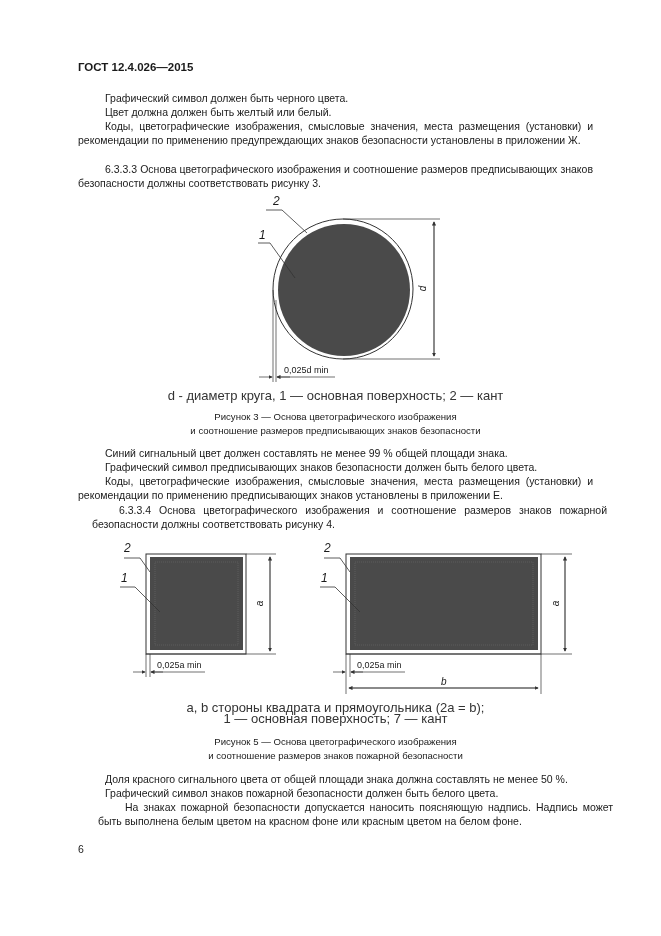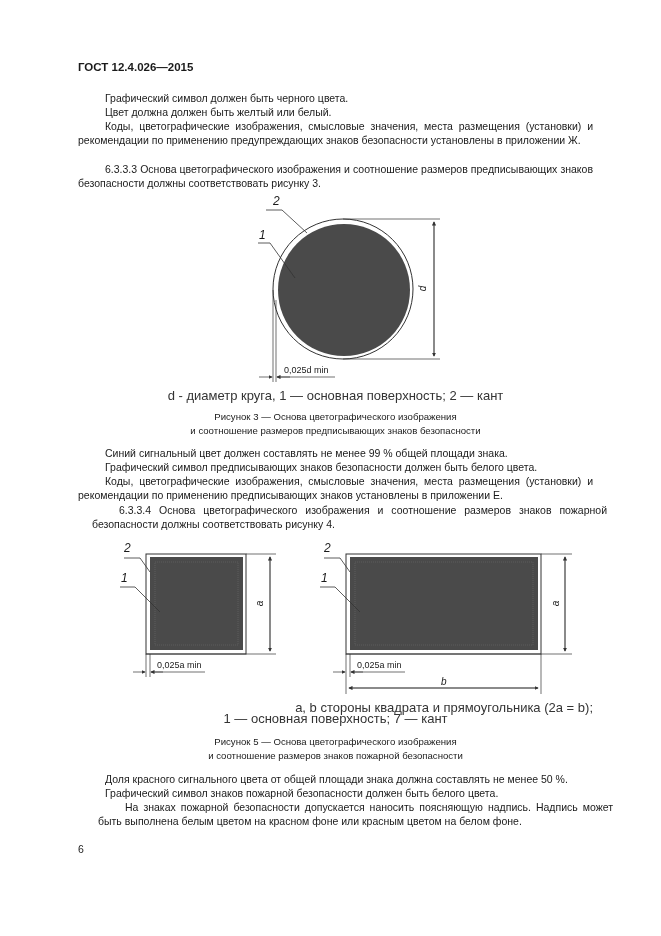--- a/index.html
+++ b/index.html
@@ -106,21 +106,21 @@
 <span style="position:absolute;left:121px;top:571px;font-size:12px;font-style:italic;">1</span>
 <span style="position:absolute;left:257px;top:598px;font-size:10px;font-style:italic;transform:rotate(-90deg);">a</span>
 <span style="position:absolute;left:157px;top:660px;font-size:9px;">0,025a min</span>
 
 <span style="position:absolute;left:324px;top:541px;font-size:12px;font-style:italic;">2</span>
 <span style="position:absolute;left:321px;top:571px;font-size:12px;font-style:italic;">1</span>
 <span style="position:absolute;left:553px;top:598px;font-size:10px;font-style:italic;transform:rotate(-90deg);">a</span>
 <span style="position:absolute;left:357px;top:660px;font-size:9px;">0,025a min</span>
 <span style="position:absolute;left:441px;top:676px;font-size:10px;font-style:italic;">b</span>
 
-<div class="legend" style="top:702px;text-align:right;">a, b     стороны квадрата и прямоугольника (2a = b);</div>
+<div class="legend" style="top:702px;">a, b     стороны квадрата и прямоугольника (2a = b);</div>
 <div class="legend" style="top:713px;">1 — основная поверхность; 7 — кант</div>
 <div class="cap" style="top:735px;">Рисунок 5 — Основа цветографического изображения</div>
 <div class="cap" style="top:749px;">и соотношение размеров знаков пожарной безопасности</div>
 
 <div class="p ind" style="top:772px;">Доля красного сигнального цвета от общей площади знака должна составлять не менее 50 %.</div>
 <div class="p ind" style="top:786px;">Графический символ знаков пожарной безопасности должен быть белого цвета.</div>
 <div class="p ind just" style="top:800px;margin-left:20px;">На знаках пожарной безопасности допускается наносить поясняющую надпись. Надпись может быть выполнена белым цветом на красном фоне или красным цветом на белом фоне.</div>
 
 <div class="pagenum">6</div>
 

